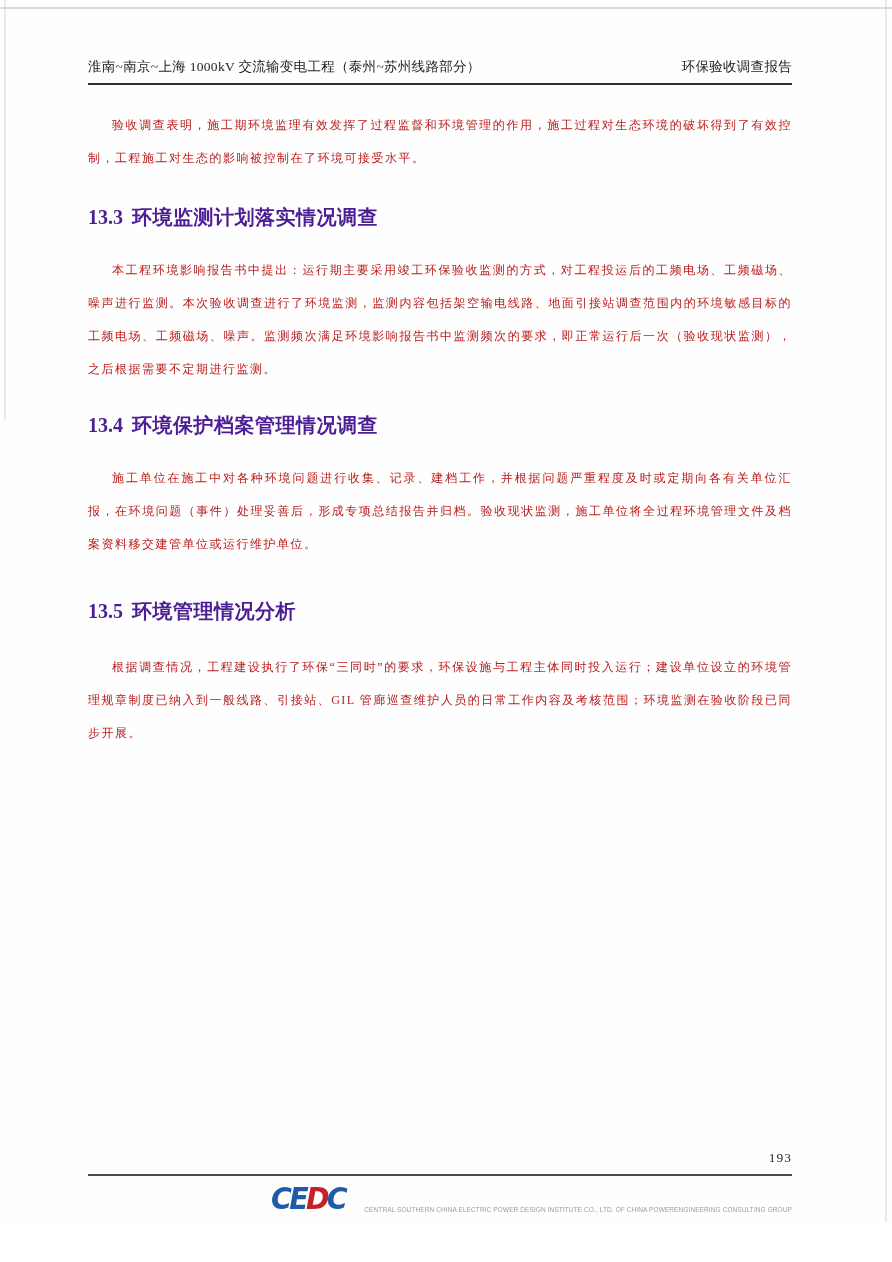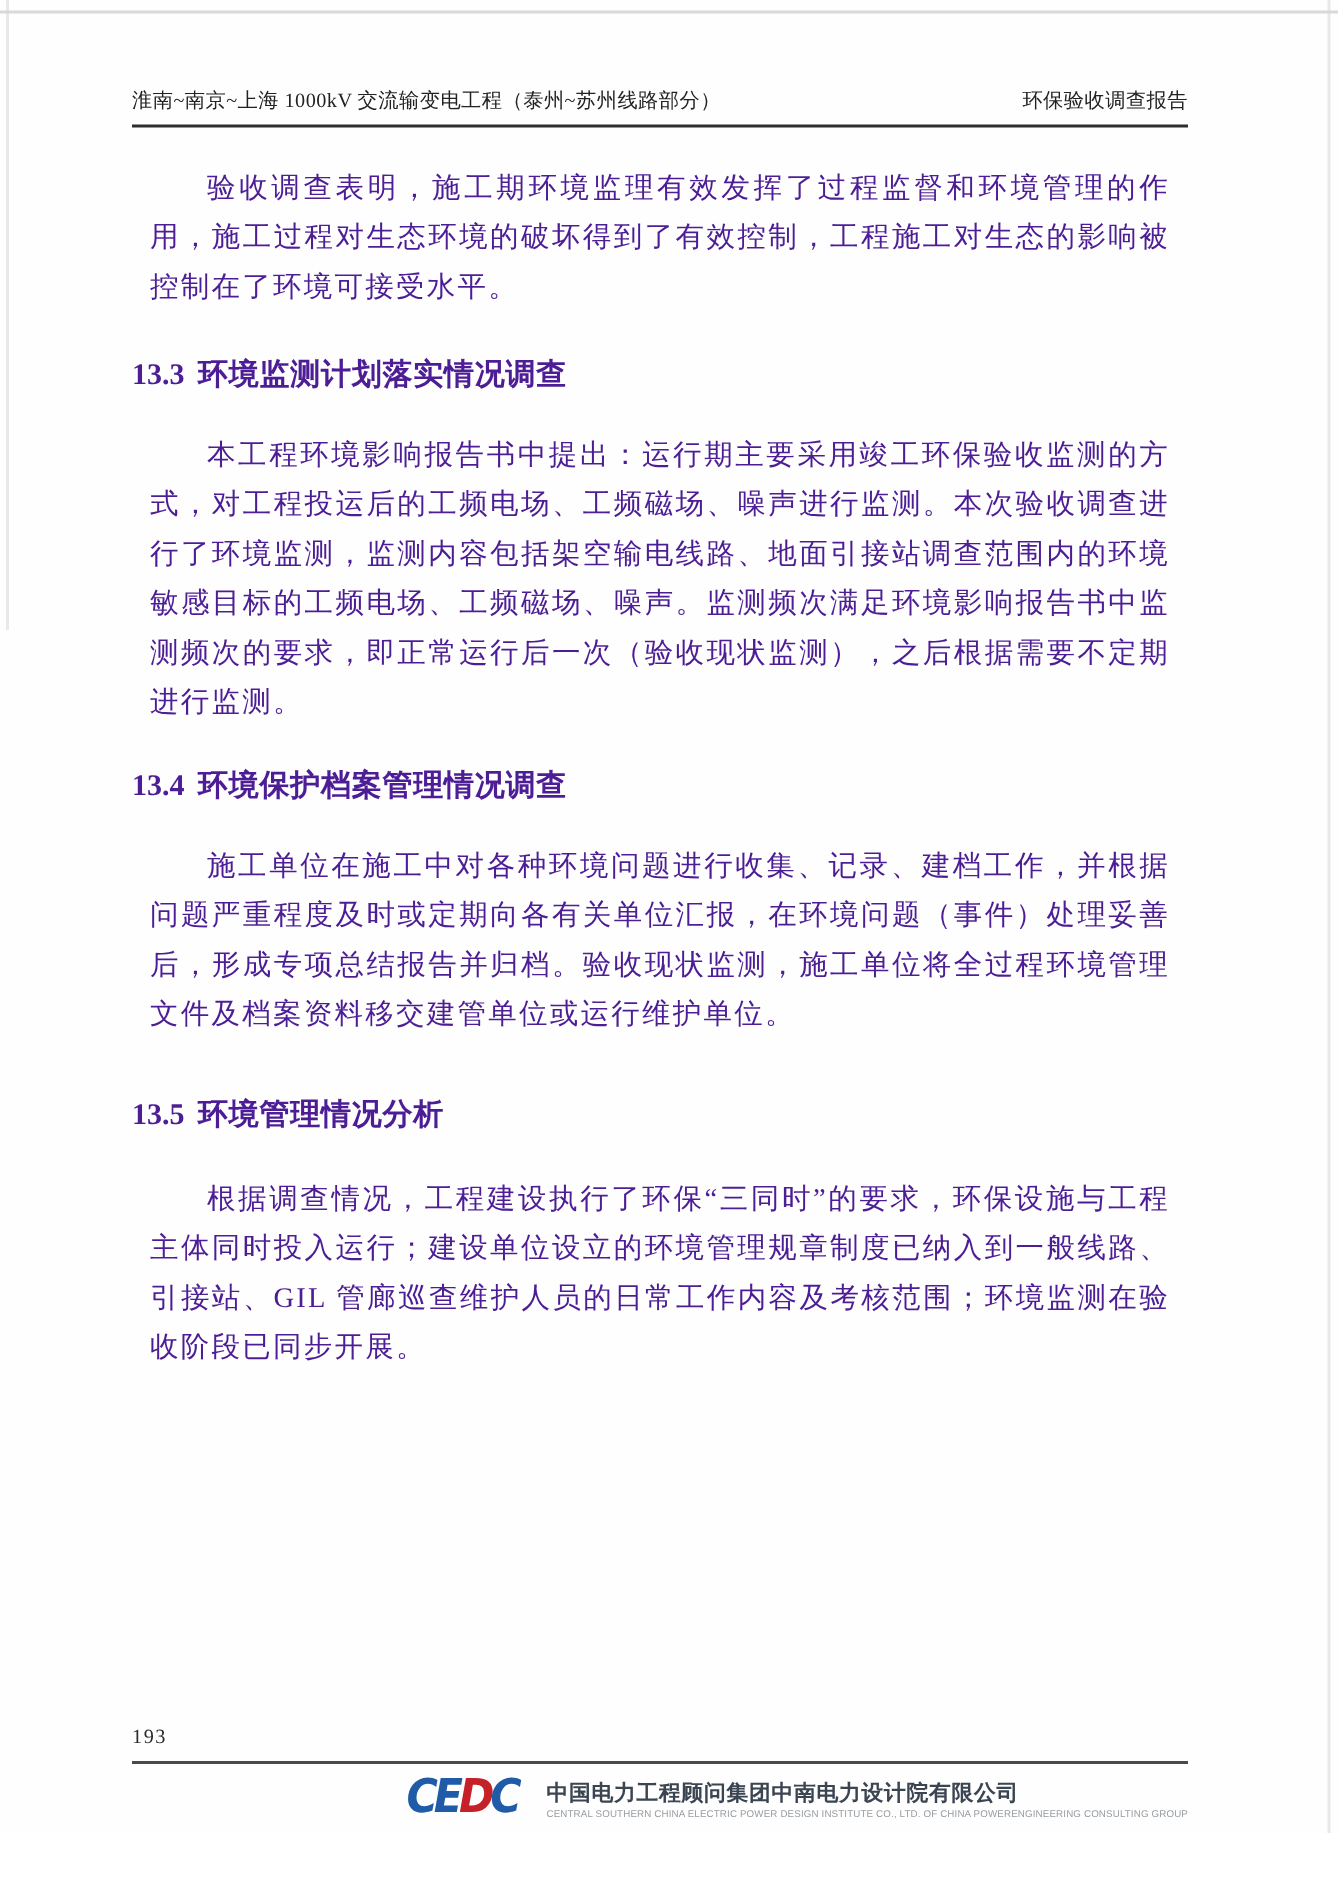--- a/index.html
+++ b/index.html
@@ -19,45 +19,45 @@
 
   .header{
     margin:56px 100px 0 88px;
     display:flex;justify-content:space-between;align-items:flex-end;
     font-size:13.5px;line-height:22px;letter-spacing:.3px;
     padding-bottom:5px;border-bottom:2px solid #2e2e2e;
     color:#222;
   }
   .content{margin:0 100px 0 88px;}
   .para{
-    margin:12px;
-    font-size:19px;line-height:33px;letter-spacing:1.5px;
+    margin:0;
+    font-size:12px;line-height:33px;letter-spacing:1.5px;
     text-align:justify;text-indent:2em;
-    color:#4c1d95;
+    color:#b91c1c;
   }
   .para.p1{margin-top:24px;}
   .para.p2{margin-top:23px;}
   .para.p3{margin-top:23px;}
   .para.p4{margin-top:26px;}
   .sec-heading{
     margin:0;font-weight:bold;
     font-family:"Liberation Sans","DejaVu Sans",sans-serif;
     font-size:20px;line-height:28px;letter-spacing:.5px;color:#4c1d95;
   }
   .sec-heading .sec-num{
     font-family:"Liberation Serif","DejaVu Serif",serif;
     font-weight:600;margin-right:9px;letter-spacing:0;
   }
   .sec-heading.h33{margin-top:28px;}
   .sec-heading.h34{margin-top:25px;}
   .sec-heading.h35{margin-top:36px;}
 
   .page-number{
     position:absolute;top:1150px;left:88px;width:704px;
-    text-align:left;font-size:13.5px;color:#2a2a2a;letter-spacing:1px;
+    text-align:right;font-size:13.5px;color:#2a2a2a;letter-spacing:1px;
   }
   .footer-line{
     position:absolute;top:1174px;left:88px;width:704px;
     border-top:2px solid #4a4a4a;height:0;
   }
   .footer-logo{
     position:absolute;top:1183px;right:100px;
     display:flex;align-items:flex-end;gap:9px;
   }
   .logo-mark{
@@ -112,17 +112,16 @@
     </h2>
     <p class="para p4">根据调查情况，工程建设执行了环保“三同时”的要求，环保设施与工程主体同时投入运行；建设单位设立的环境管理规章制度已纳入到一般线路、引接站、GIL 管廊巡查维护人员的日常工作内容及考核范围；环境监测在验收阶段已同步开展。</p>
   </div>
 
   <div class="page-number">193</div>
   <div class="footer-line"></div>
 
   <div class="footer-logo">
     <div class="logo-mark"><span class="logo-letter">C</span><span class="logo-letter">E</span><span class="logo-letter red">D</span><span class="logo-letter">C</span></div>
     <div class="logo-text">
-      <span class="company-name">中国电力工程顾问集团中南电力设计院有限公司</span>
       <span class="company-tagline">CENTRAL SOUTHERN CHINA ELECTRIC POWER DESIGN INSTITUTE CO., LTD. OF CHINA POWERENGINEERING CONSULTING GROUP</span>
     </div>
   </div>
 </div>
 
 </body></html>

